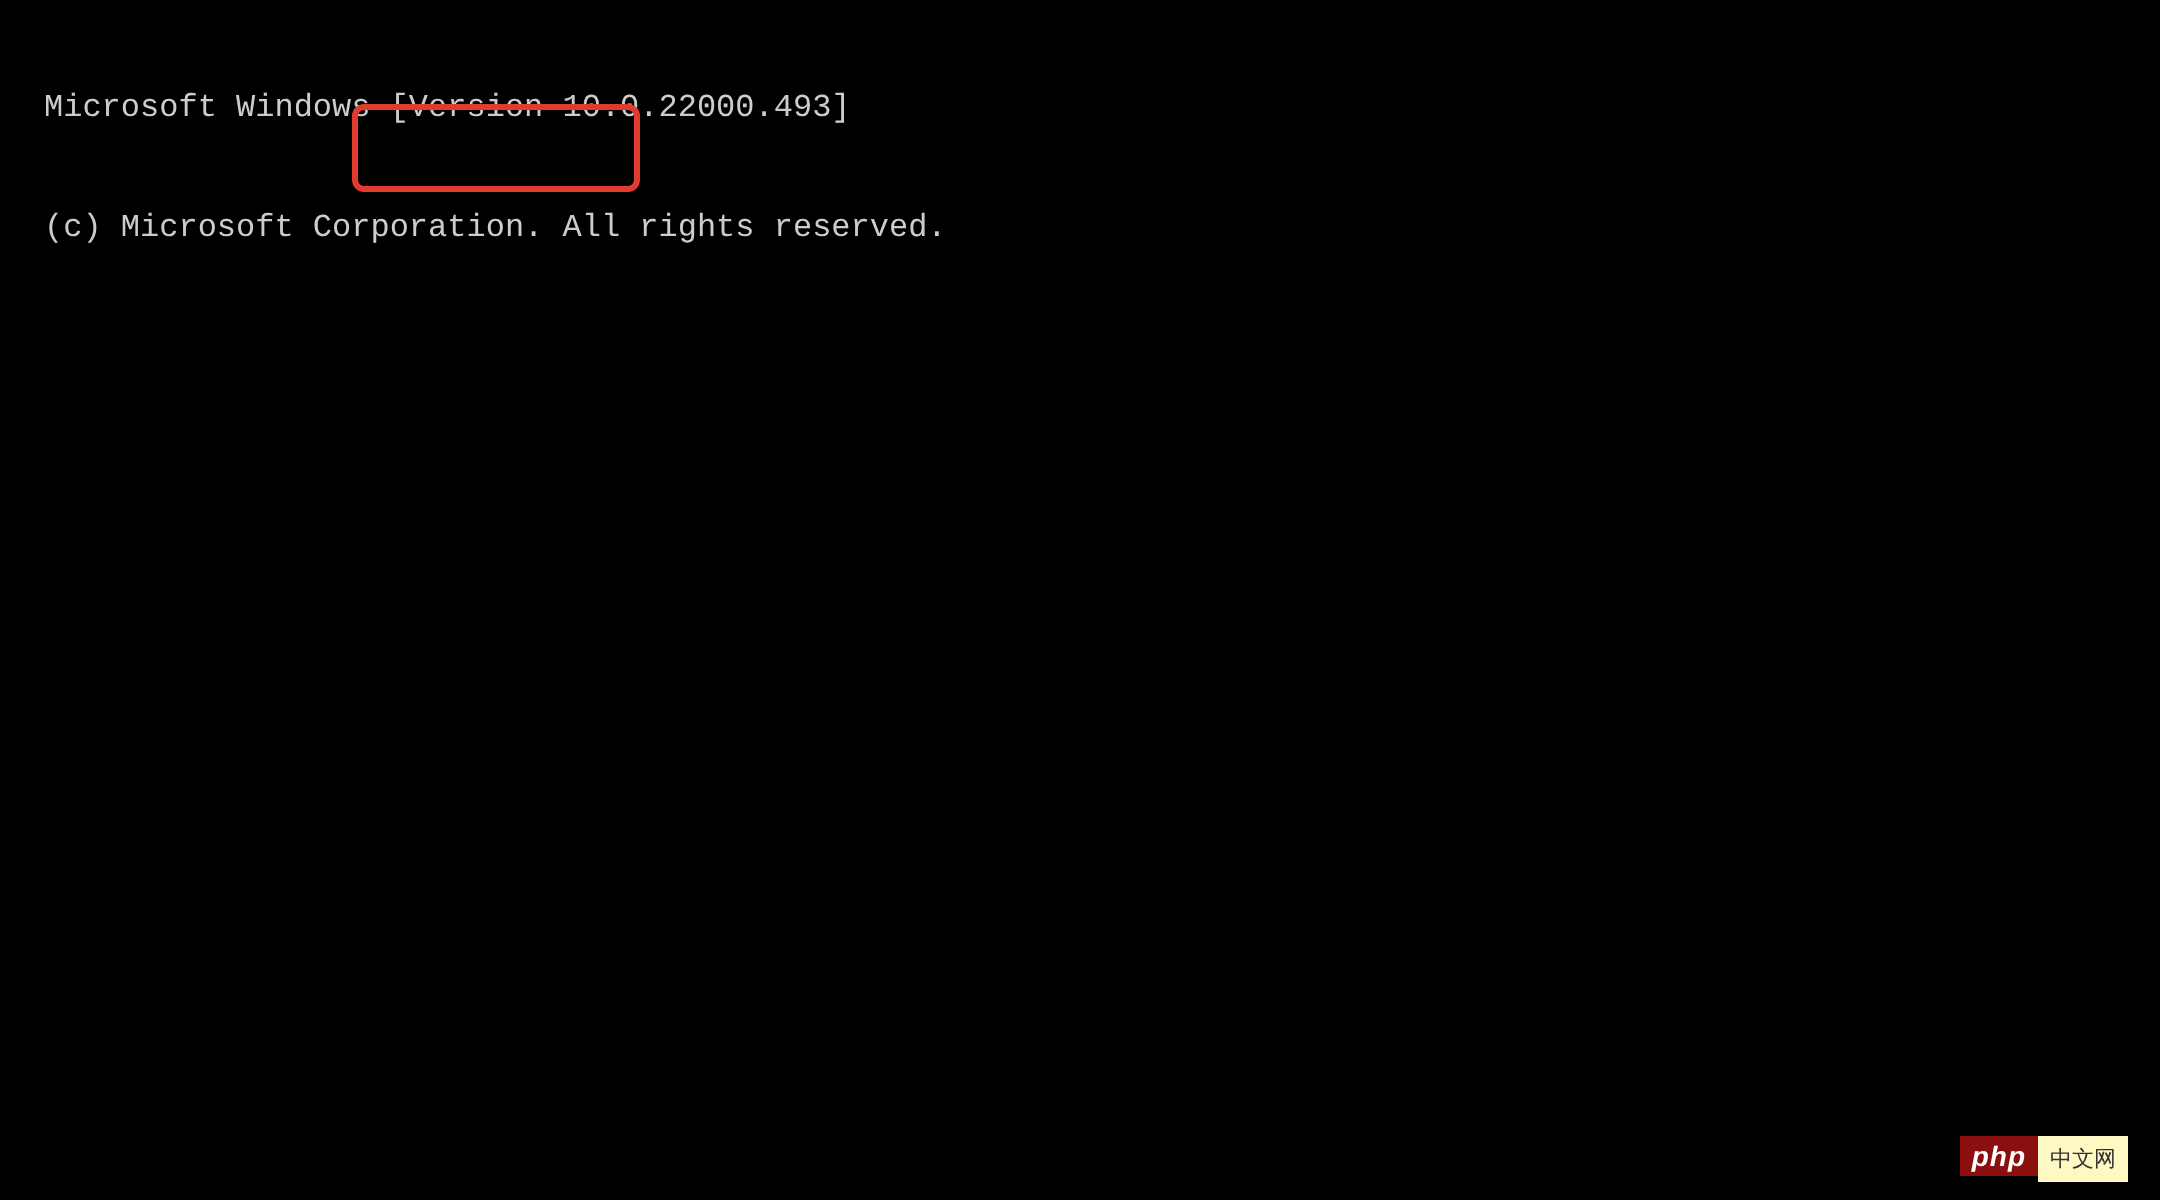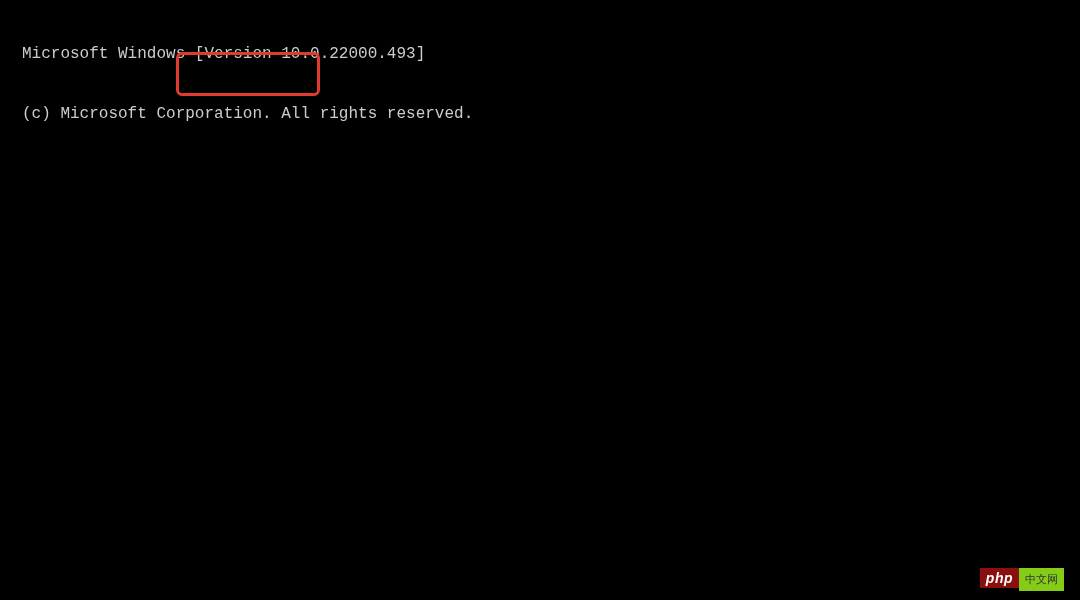--- a/index.html
+++ b/index.html
@@ -60,21 +60,21 @@
       background: #8a0f0f;
       color: #fff;
       font-family: Arial, sans-serif;
       font-size: 14px;
       font-weight: bold;
       font-style: italic;
       padding: 2px 6px;
       letter-spacing: 0.5px;
     }
     .wm-cn {
-      background: #84cc16;
+      background: #fef9c3;
       color: #333;
       font-family: Arial, sans-serif;
       font-size: 11px;
       padding: 4px 6px;
     }
   </style>
 </head>
 <body>
 
 <div class="terminal">

